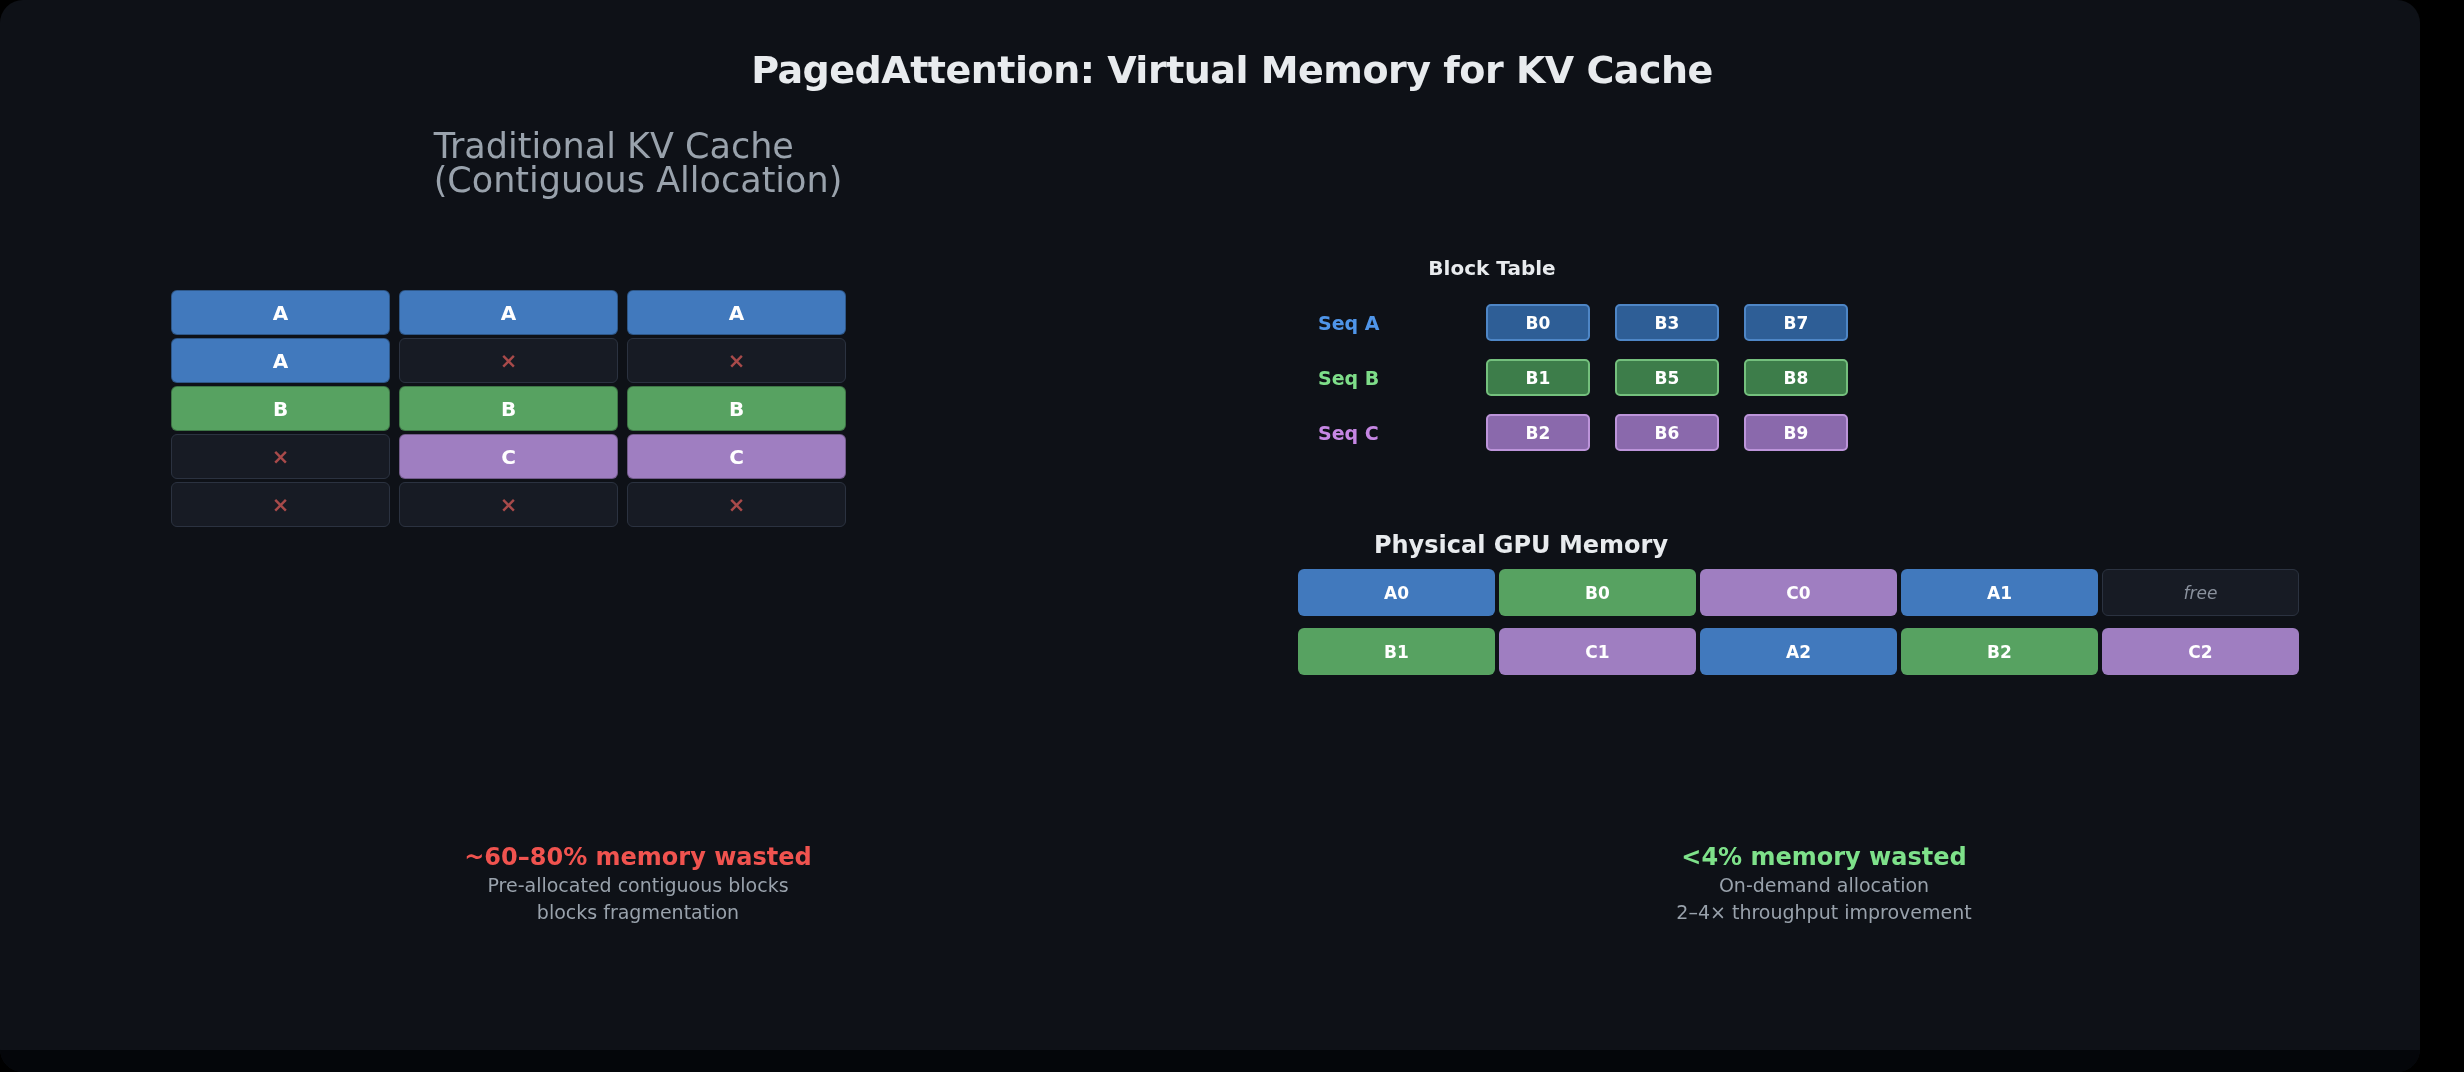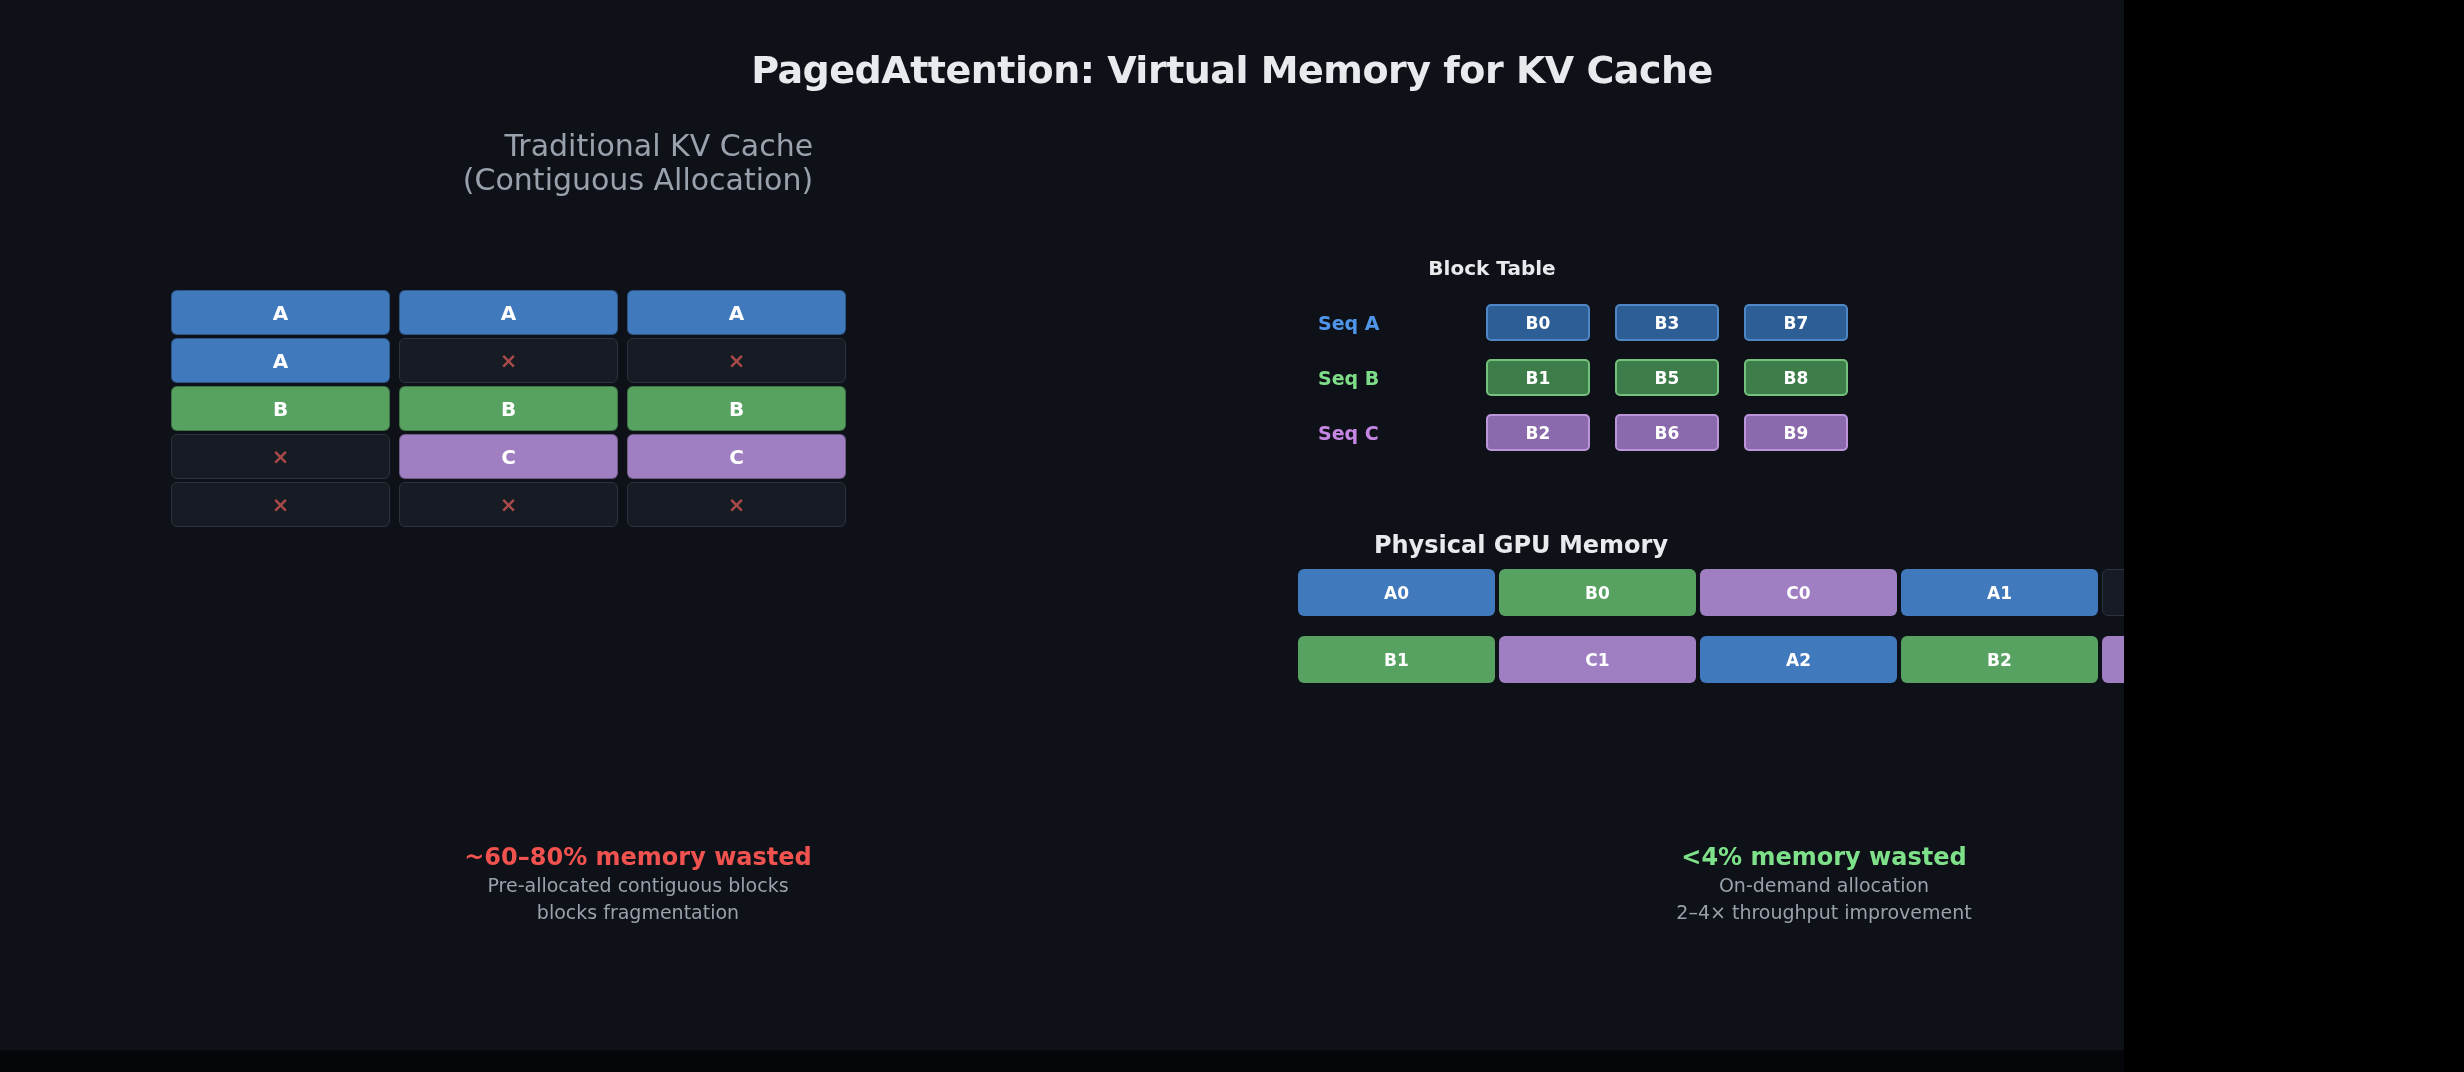--- a/index.html
+++ b/index.html
@@ -18,33 +18,33 @@
     --wasted-x:#a84a4a;
     --empty-fill:#171b24;
     --empty-border:#2b3240;
     --wasted-headline:#f0534f;
     --saved-headline:#7ee18a;
     --free-text:#8a919d;
   }
   html,body{margin:0;padding:0;background:#000;}
   body{font-family:"DejaVu Sans","Liberation Sans",sans-serif;}
   #canvas{
-    position:relative;width:2124px;height:1072px;
-    background:var(--background);overflow:hidden;
+    position:relative;width:2420px;height:1072px;
+    background:var(--background);overflow:hidden;border-radius:23px;
   }
   .center-x{position:absolute;transform:translateX(-50%);}
 
   #main-title{
     top:48px;left:1232px;white-space:nowrap;
     font-size:38px;font-weight:700;color:var(--heading-text);
     letter-spacing:-0.5px;
   }
   .panel-subtitle{
-    top:129px;text-align:right;white-space:nowrap;
-    font-size:30px;line-height:34px;color:var(--muted-text);
+    top:129px;text-align:left;white-space:nowrap;
+    font-size:35px;line-height:34px;color:var(--muted-text);
   }
   #left-subtitle{left:638px;}
   #right-subtitle{left:1824px;}
 
   
   #traditional-grid{
     position:absolute;left:171px;top:290px;
     display:grid;grid-template-columns:repeat(3,219px);
     grid-auto-rows:45px;gap:3px 9px;
   }
@@ -88,21 +88,21 @@
   .bt-c{background:var(--bt-c-fill);border:2px solid var(--bt-c-border);}
 
   
   #gpu-memory-heading{
     top:531px;left:1521px;white-space:nowrap;
     font-size:24px;font-weight:700;color:var(--heading-text);
   }
   #gpu-memory-grid{
     position:absolute;left:1298px;top:569px;
     display:grid;grid-template-columns:repeat(5,197px);
-    grid-auto-rows:47px;gap:20px 4px;
+    grid-auto-rows:47px;gap:12px 4px;
   }
   .mem-cell{
     display:flex;align-items:center;justify-content:center;
     border-radius:6px;font-size:17px;font-weight:700;color:#fff;
     box-sizing:border-box;
   }
   .mem-a{background:var(--seq-a);}
   .mem-b{background:var(--seq-b);}
   .mem-c{background:var(--seq-c);}
   .mem-free{

